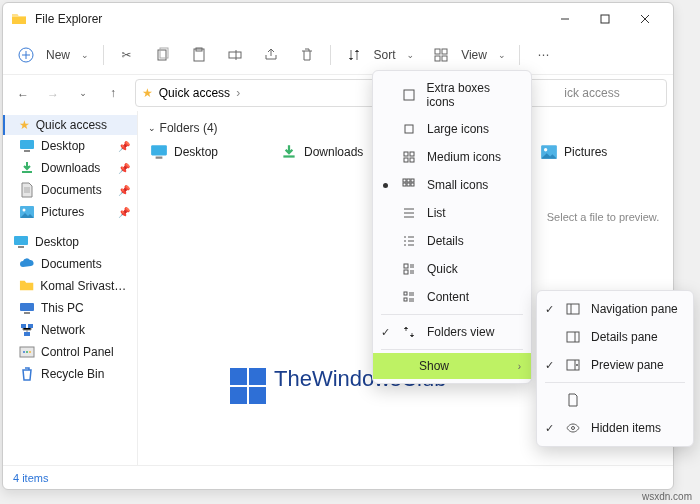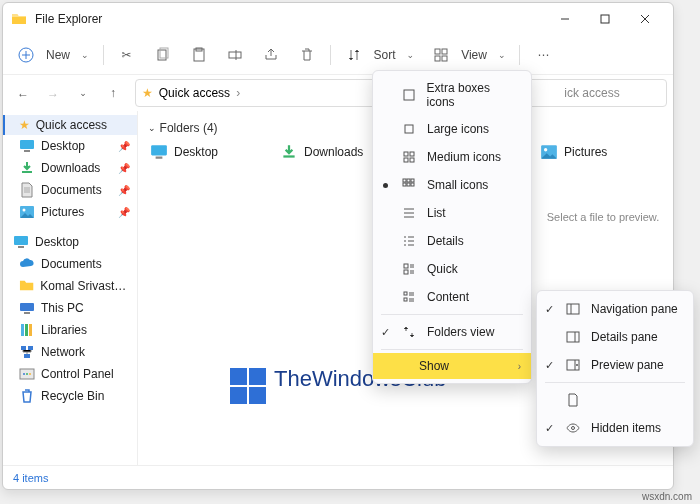--- a/index.html
+++ b/index.html
@@ -31,21 +31,21 @@
 .file-icon { width:18px; height:18px; }
 .watermark { position:absolute; left:90px; top:255px; display:flex; align-items:flex-start; gap:6px; }
 .watermark-text { font-size:22px; color:#1a3e8c; font-weight:500; }
 .statusbar { height:24px; border-top:1px solid #eee; display:flex; align-items:center; padding:0 10px; font-size:11px; color:#2b74d8; }
 .menu { position:absolute; background:#fbfbfd; border:1px solid #e2e2e6; border-radius:6px; box-shadow:0 6px 18px rgba(0,0,0,0.18); padding:4px 0; z-index:10; }
 .view-menu { left:372px; top:70px; width:160px; }
 .menu-item { display:flex; align-items:center; gap:10px; padding:6px 12px 6px 28px; font-size:12px; color:#222; position:relative; }
 .menu-item .mi-icon { width:16px; height:16px; display:flex; align-items:center; justify-content:center; color:#555; }
 .menu-item .check { position:absolute; left:8px; color:#333; font-size:11px; }
 .menu-item .bullet { position:absolute; left:10px; width:5px; height:5px; background:#333; border-radius:50%; }
-.menu-item.hover { background:#fde047; }
+.menu-item.hover { background:#bef264; }
 .menu-item .chev { position:absolute; right:10px; color:#666; font-size:10px; }
 .menu-sep { height:1px; background:#e4e4e8; margin:3px 8px; }
 .preview-panel { position:absolute; right:0; top:100px; width:140px; font-size:11px; color:#888; text-align:center; }
 .show-submenu { left:536px; top:290px; width:158px; }
 .footer-note { position:absolute; right:8px; bottom:2px; font-size:10px; color:#666; }
 .ico { width:16px; height:16px; display:inline-block; }
 svg { display:block; }
 </style>
 </head>
 <body>
@@ -254,30 +254,20 @@
             <svg viewBox="0 0 16 16">
               <rect x="1" y="3" width="14" height="8" fill="#3a7bd5" rx="1"></rect>
               <rect x="5" y="12" width="6" height="2" fill="#888"></rect>
             </svg>
           </span>
         <span>This PC</span>
       </div>
       <div class="side-item">
         <span class="ico">
             <svg viewBox="0 0 16 16">
-              <rect x="2" y="2" width="3" height="12" fill="#4fb3e6"></rect>
-              <rect x="6" y="2" width="3" height="12" fill="#3bb36b"></rect>
-              <rect x="10" y="2" width="3" height="12" fill="#f6b73c"></rect>
-            </svg>
-          </span>
-        <span>Libraries</span>
-      </div>
-      <div class="side-item">
-        <span class="ico">
-            <svg viewBox="0 0 16 16">
               <rect x="2" y="2" width="5" height="4" fill="#3a7bd5"></rect>
               <rect x="9" y="2" width="5" height="4" fill="#3a7bd5"></rect>
               <rect x="5" y="10" width="6" height="4" fill="#3a7bd5"></rect>
               <path stroke="#888" d="M4 6v2h8V6M8 8v2"></path>
             </svg>
           </span>
         <span>Network</span>
       </div>
       <div class="side-item">
         <span class="ico">

